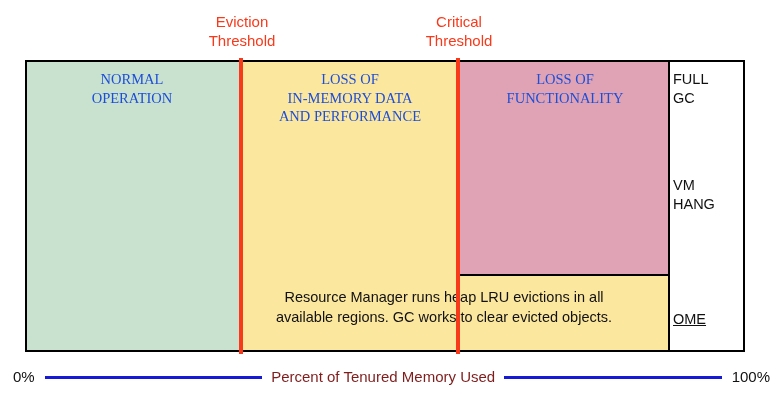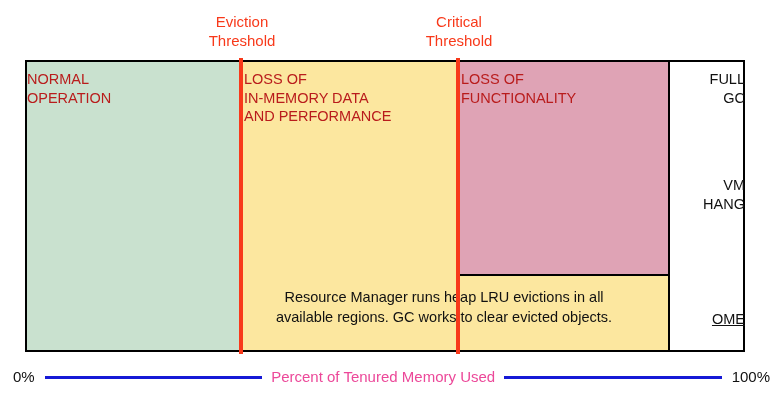--- a/index.html
+++ b/index.html
@@ -113,25 +113,27 @@
     top: 58px;
     height: 296px;
     z-index: 6;
   }
   #eviction-threshold-rule { left: 239px; }
   #critical-threshold-rule { left: 456px; }
 
   
   .band-title {
     position: absolute;
+    text-align: center;
     font-size: 14.5px;
     line-height: 18.5px;
-    color: #b91c1c;
+    color: #1d4ed8;
     white-space: pre-line;
     z-index: 4;
+    font-family: Liberation Serif, serif;
   }
   .band-note {
     position: absolute;
     text-align: center;
     font-size: 14.5px;
     line-height: 19.5px;
     color: #111111;
     white-space: pre-line;
     z-index: 4;
   }
@@ -158,21 +160,21 @@
   }
   #resource-manager-evictions-note {
     left: 232px;
     top: 288px;
     width: 424px;
   }
 
   
   .outcome-label {
     position: absolute;
-    text-align: right;
+    text-align: left;
     font-size: 14.5px;
     line-height: 18.5px;
     color: #111111;
     white-space: pre-line;
     width: 72px;
     z-index: 4;
   }
   #outcome-full-gc { left: 673px; top: 70px; }
   #outcome-vm-hang { left: 673px; top: 176px; }
   #outcome-ome    { left: 673px; top: 310px; text-decoration: underline; }
@@ -197,21 +199,21 @@
   #axis-end-label   { margin-left: 10px; margin-right: 13px; text-align: right; }
   .axis-rule {
     flex: 1 1 auto;
     height: 3px;
     background: #1619d6;
   }
   #axis-caption {
     flex: 0 0 auto;
     font-size: 15px;
     line-height: 20px;
-    color: #ec4899;
+    color: #7f1d1d;
     padding: 0 9px;
     white-space: nowrap;
   }
 </style>
 </head>
 <body>
 
 <div id="stage">
 
   <div class="threshold-label" id="eviction-threshold-label">Eviction

